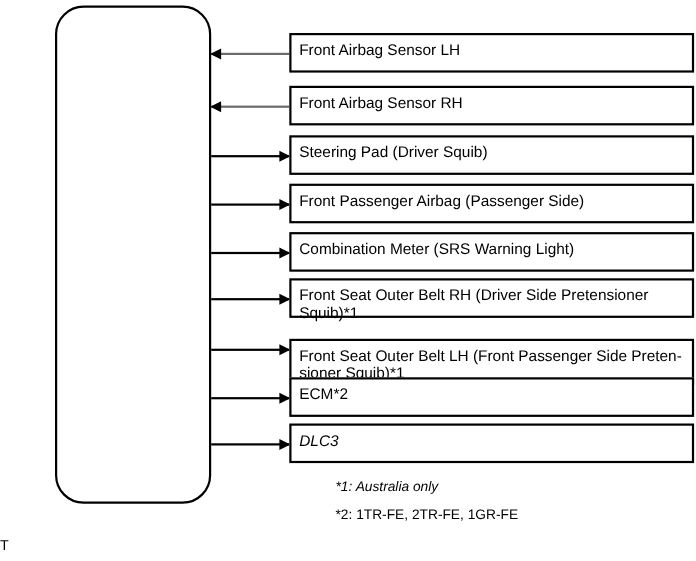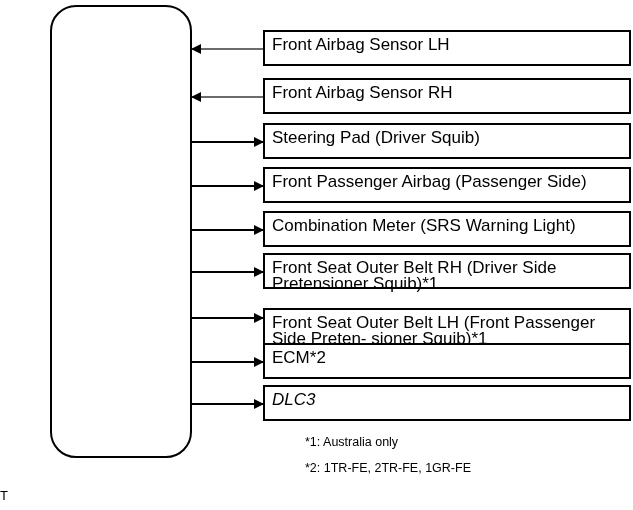--- a/index.html
+++ b/index.html
@@ -50,21 +50,21 @@
     width: 368px;
     box-sizing: border-box;
     border: 2px solid #000000;
     background: #ffffff;
   }
   .comp-box-label {
     position: absolute;
     left: 7px;
     top: 5px;
     right: 3px;
-    font-size: 17px;
+    font-size: 14px;
     line-height: 16px;
     color: #000000;
     text-align: left;
   }
 
   
   .connector {
     position: absolute;
     left: 192px;
     width: 71px;
@@ -172,19 +172,19 @@
       </div>
       <div class="connector" style="top: 403px;">
         <div class="arrow-head right"></div>
       </div>
       <div class="comp-box" style="top: 385px; height: 36px; font-style: italic;">
         <div class="comp-box-label">DLC3</div>
       </div>
     </div>
 
   <div id="footnotes-layer">
-      <div class="footnote" style="top: 434px;">*1: Australia only</div>
+      <div class="footnote" style="top: 434px; font-style: italic;">*1: Australia only</div>
       <div class="footnote" style="top: 460px;">*2: 1TR-FE, 2TR-FE, 1GR-FE</div>
     </div>
 
   <div class="corner-mark">T</div>
 
 </div>
 
 </body></html>

